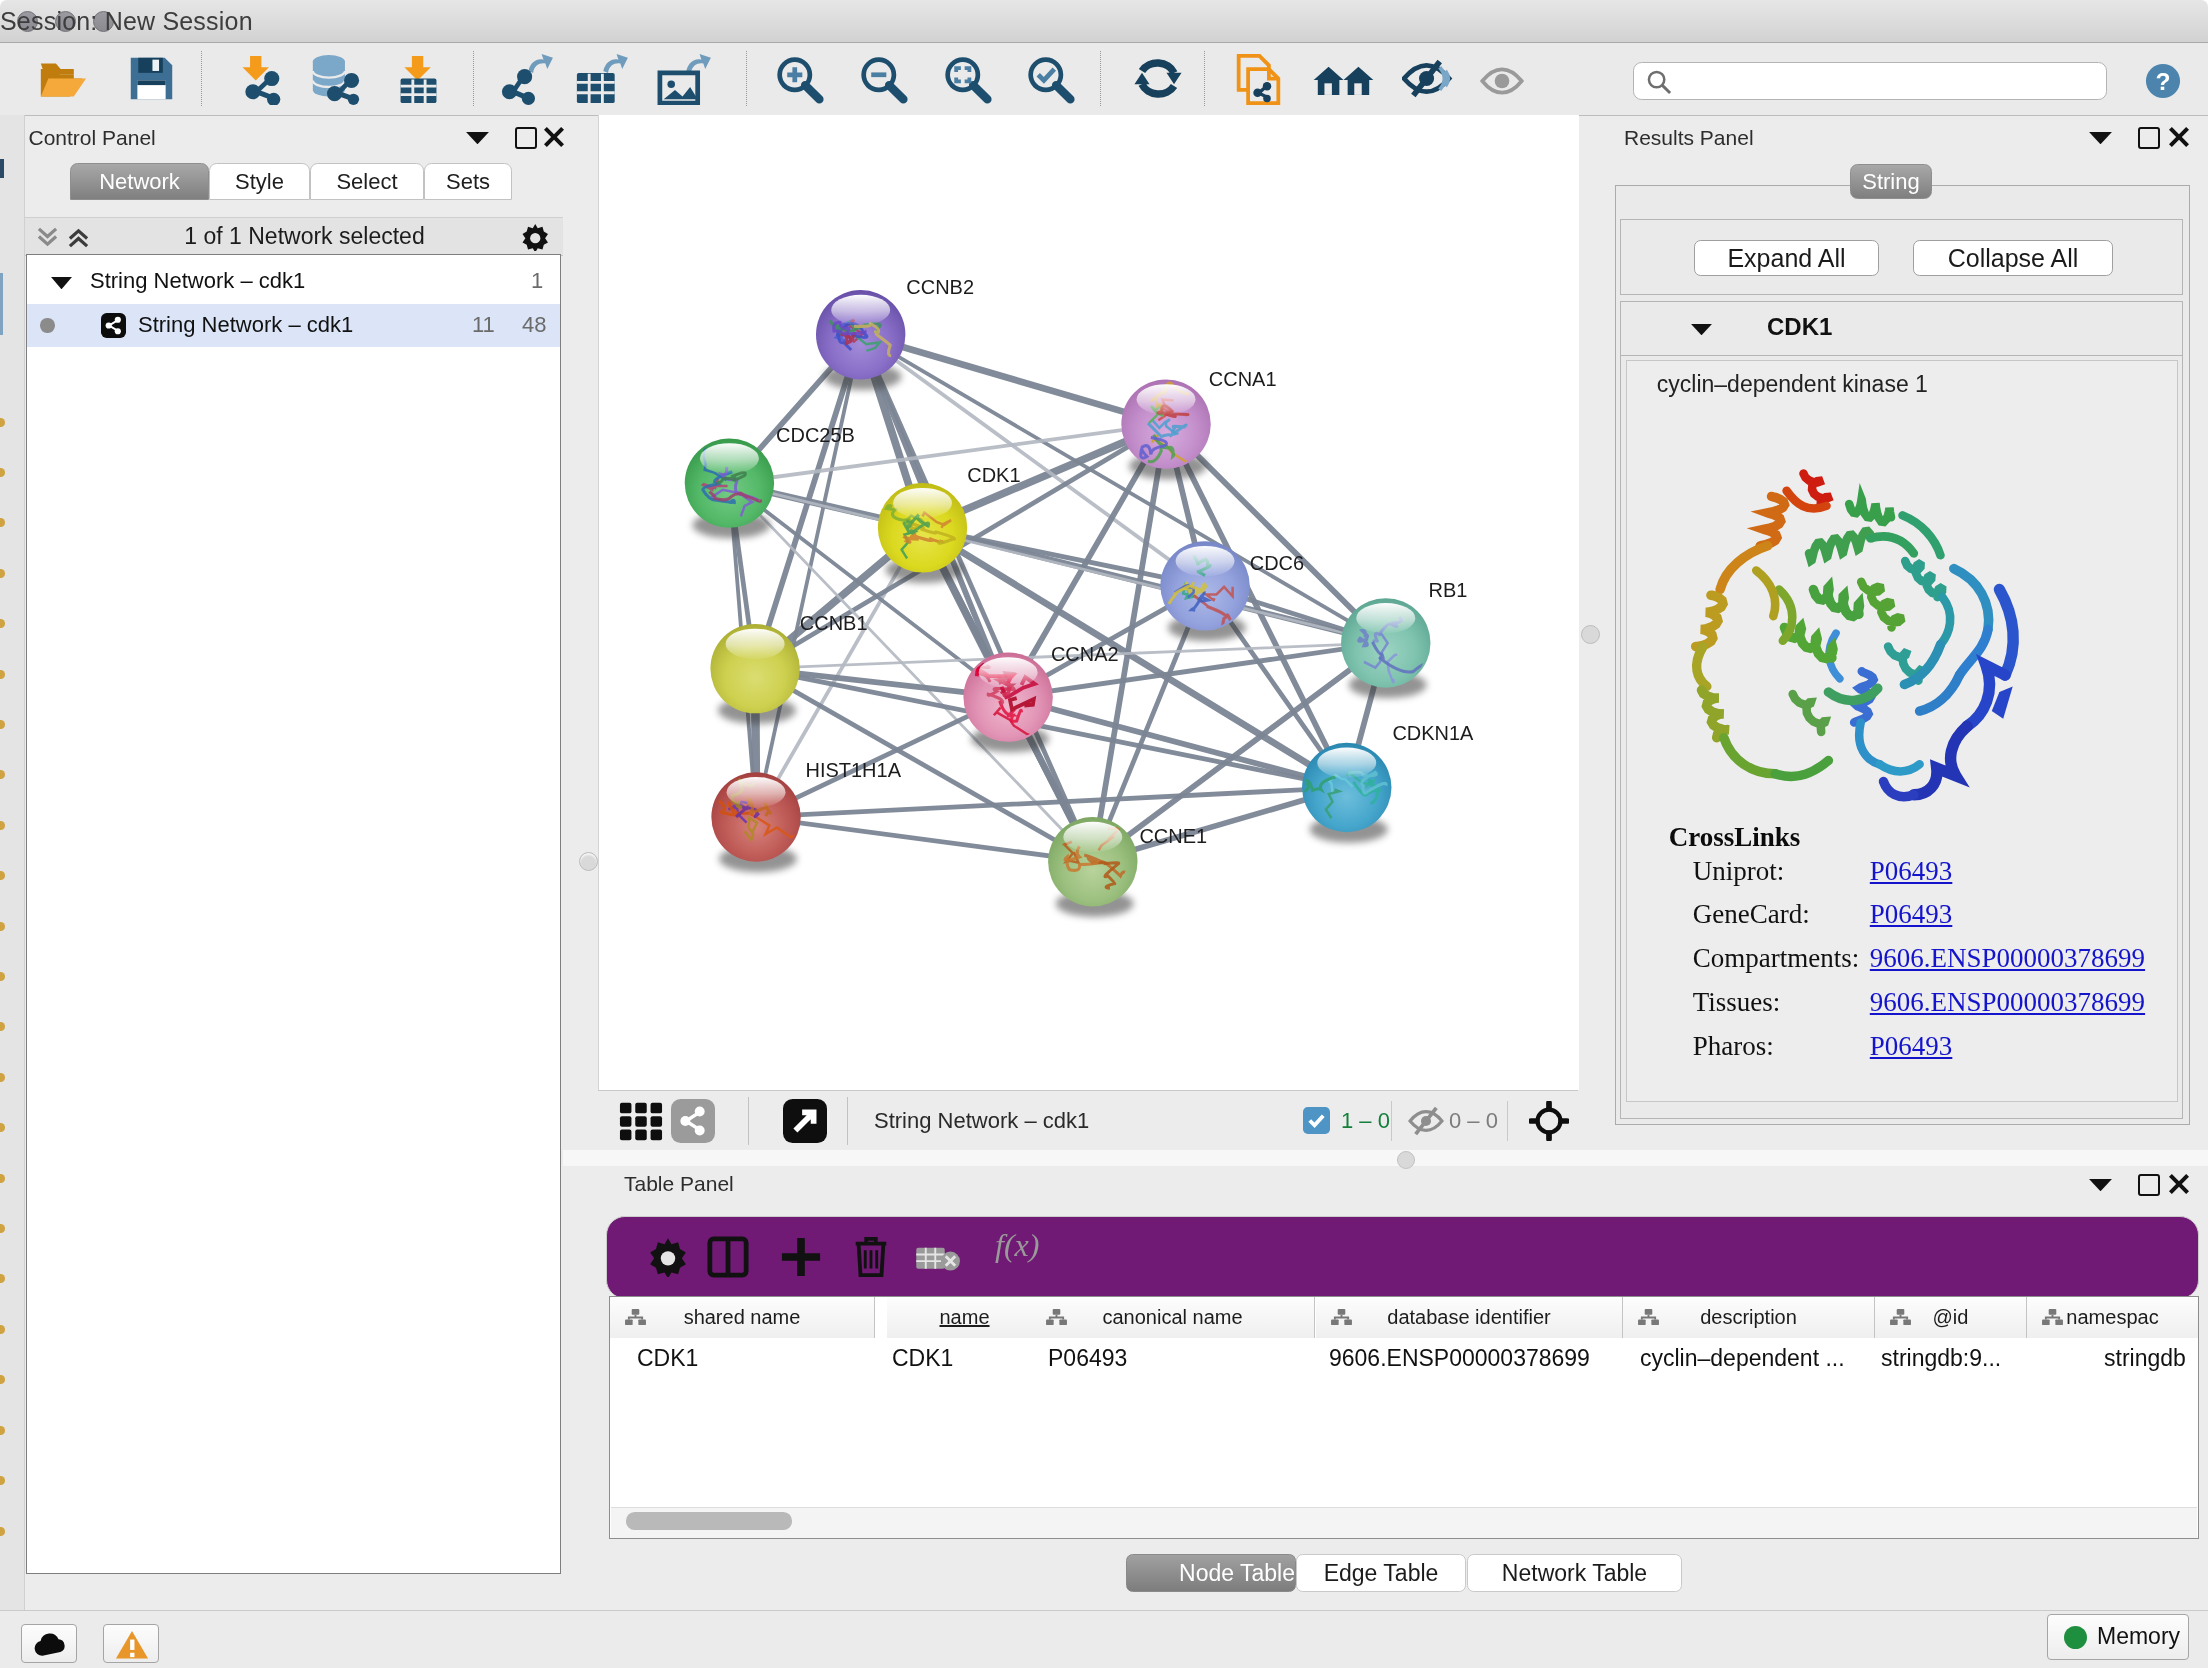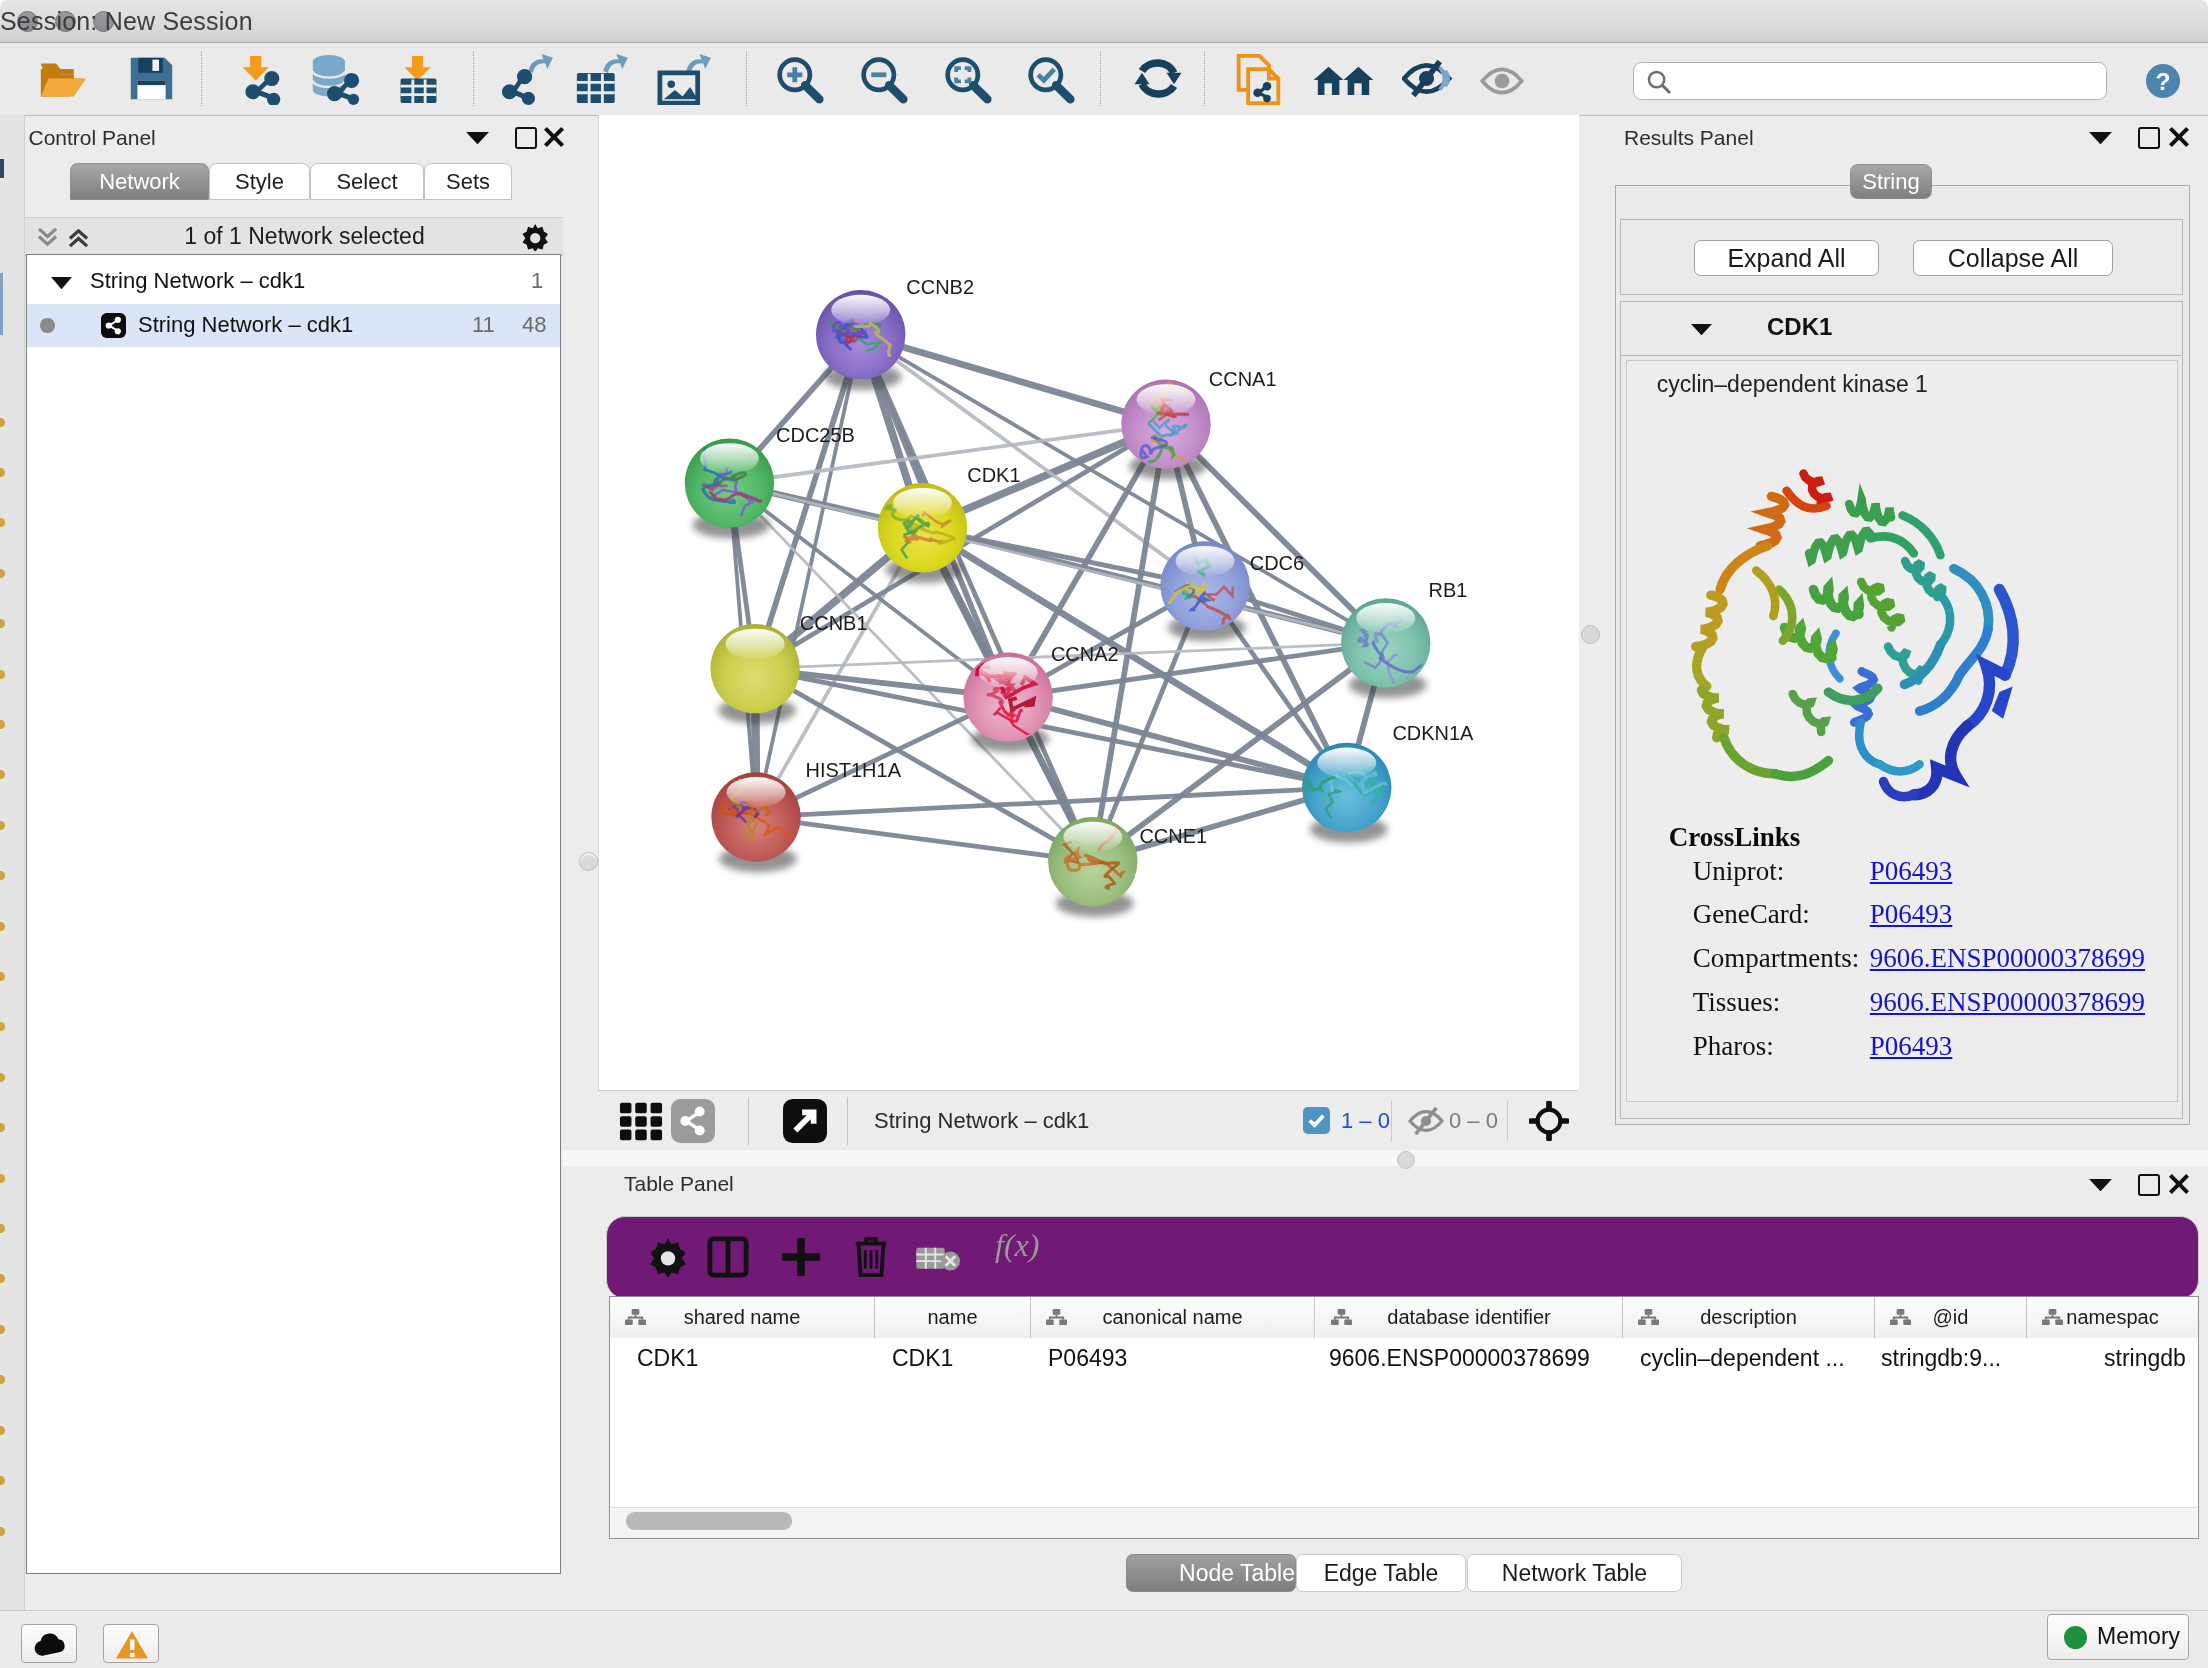--- a/index.html
+++ b/index.html
@@ -664,21 +664,21 @@
       <path d="M13 33 L29 17 M20 14 h12 v12" fill="none" stroke="#fff" stroke-width="6"></path>
     </svg>
     <div class="abs" style="left:249px;top:5.7px;width:0;height:48px;border-left:1px solid #c2c2c2;"></div>
     <div class="abs" style="left:276px;top:0;font-size:22px;color:#2a2a2a;line-height:59px;">String Network – cdk1</div>
 
     <div class="abs" style="left:705px;top:16px;width:27px;height:27px;background:#4e94c4;border-radius:4.8px;">
       <svg width="27" height="27" viewBox="0 0 28 28">
           <path d="M7 14 l5 5 9 -10" fill="none" stroke="#fff" stroke-width="4"></path>
         </svg>
     </div>
-    <div class="abs" style="left:743px;top:0;font-size:22px;color:#1d4ed8;line-height:59px;">1 – 0</div>
+    <div class="abs" style="left:743px;top:0;font-size:22px;color:#15803d;line-height:59px;">1 – 0</div>
     <div class="abs" style="left:793px;top:9.5px;width:0;height:40px;border-left:1px solid #c9c9c9;"></div>
     <svg class="abs" style="left:810px;top:15px;" width="36" height="30" viewBox="0 0 38 32">
       <path d="M2 16 Q10 6 19 6 Q28 6 36 16 Q28 26 19 26 Q10 26 2 16 z" fill="none" stroke="#8e8e8e" stroke-width="3.4"></path>
       <circle cx="19" cy="16" r="5.4" fill="#8e8e8e"></circle>
       <path d="M30 2 L8 30" stroke="#8e8e8e" stroke-width="4"></path>
     </svg>
     <div class="abs" style="left:851px;top:0;font-size:22px;color:#7c7c7c;line-height:59px;">0 – 0</div>
     <div class="abs" style="left:909px;top:9.5px;width:0;height:40px;border-left:1px solid #c9c9c9;"></div>
     <svg class="abs" style="left:931px;top:9.5px;" width="40" height="40" viewBox="0 0 42 42">
       <circle cx="21" cy="21" r="12" fill="none" stroke="#0e0e0e" stroke-width="4.5"></circle>
@@ -810,21 +810,21 @@
     </div>
     <div class="abs" id="tp-table">
       <div class="hcell" style="left:0;width:265px;"><svg class="hicon" width="21" height="19" viewBox="0 0 22 20" style="position:absolute;left:15px;top:10.5px;">
             <g fill="#787878">
               <rect x="7" y="1" width="8" height="6" rx="1"></rect>
               <rect x="0" y="12" width="8" height="6" rx="1"></rect>
               <rect x="14" y="12" width="8" height="6" rx="1"></rect>
               <path d="M10 7 h2 v3 h-2z M3 12 v-3 h16 v3 h-2 v-1 H5 v1 z"></path>
             </g>
           </svg>shared name</div>
-      <div class="hcell" style="left:265px;width:156px;">name</div>
+      <div class="hcell" style="left:277px;width:156px;text-decoration:underline;">name</div>
       <div class="hcell" style="left:421px;width:284px;"><svg class="hicon" width="21" height="19" viewBox="0 0 22 20" style="position:absolute;left:15px;top:10.5px;">
             <g fill="#787878">
               <rect x="7" y="1" width="8" height="6" rx="1"></rect>
               <rect x="0" y="12" width="8" height="6" rx="1"></rect>
               <rect x="14" y="12" width="8" height="6" rx="1"></rect>
               <path d="M10 7 h2 v3 h-2z M3 12 v-3 h16 v3 h-2 v-1 H5 v1 z"></path>
             </g>
           </svg>canonical name</div>
       <div class="hcell" style="left:706px;width:307px;"><svg class="hicon" width="21" height="19" viewBox="0 0 22 20" style="position:absolute;left:15px;top:10.5px;">
             <g fill="#787878">

